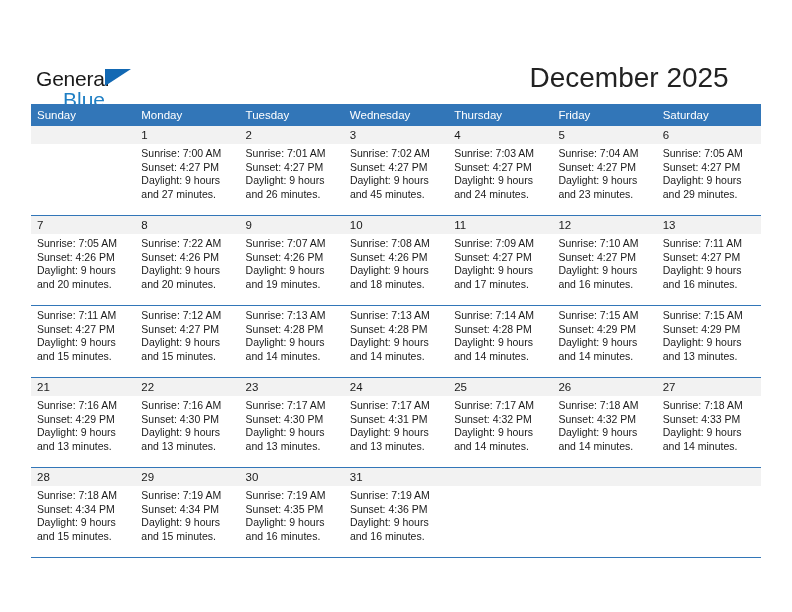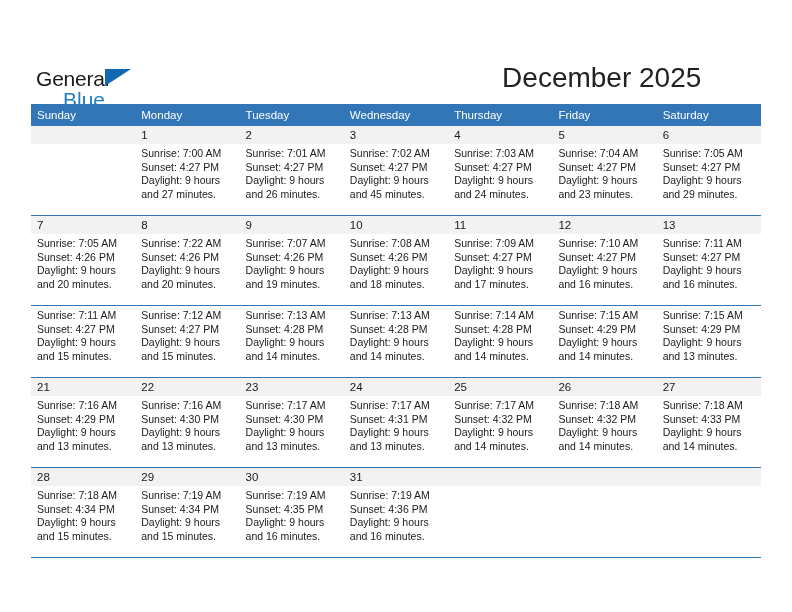--- a/index.html
+++ b/index.html
@@ -62,21 +62,21 @@
     top: 21px;
     font-size: 21px;
     color: #1f7fc4;
     line-height: 1;
   }
 
   .title-block {
     position: absolute;
     right: 36px;
     top: 28px;
-    text-align: left;
+    text-align: center;
   }
   .cal-title {
     font-size: 28px;
     color: #222222;
     line-height: 1.15;
     white-space: nowrap;
   }
   .cal-subtitle {
     font-size: 14.5px;
     color: #0c4a6e;
@@ -115,20 +115,21 @@
   }
   .week-num-row {
     display: flex;
     background: #f2f2f2;
     height: 18px;
   }
   .week-body-row {
     display: flex;
     background: #ffffff;
     height: 71px;
+    justify-content: flex-end;
   }
   .daynum-cell {
     flex: 1 1 0;
     box-sizing: border-box;
     padding-left: 6px;
     font-size: 11.5px;
     line-height: 18px;
     color: #1a1a1a;
     overflow: hidden;
     white-space: nowrap;

